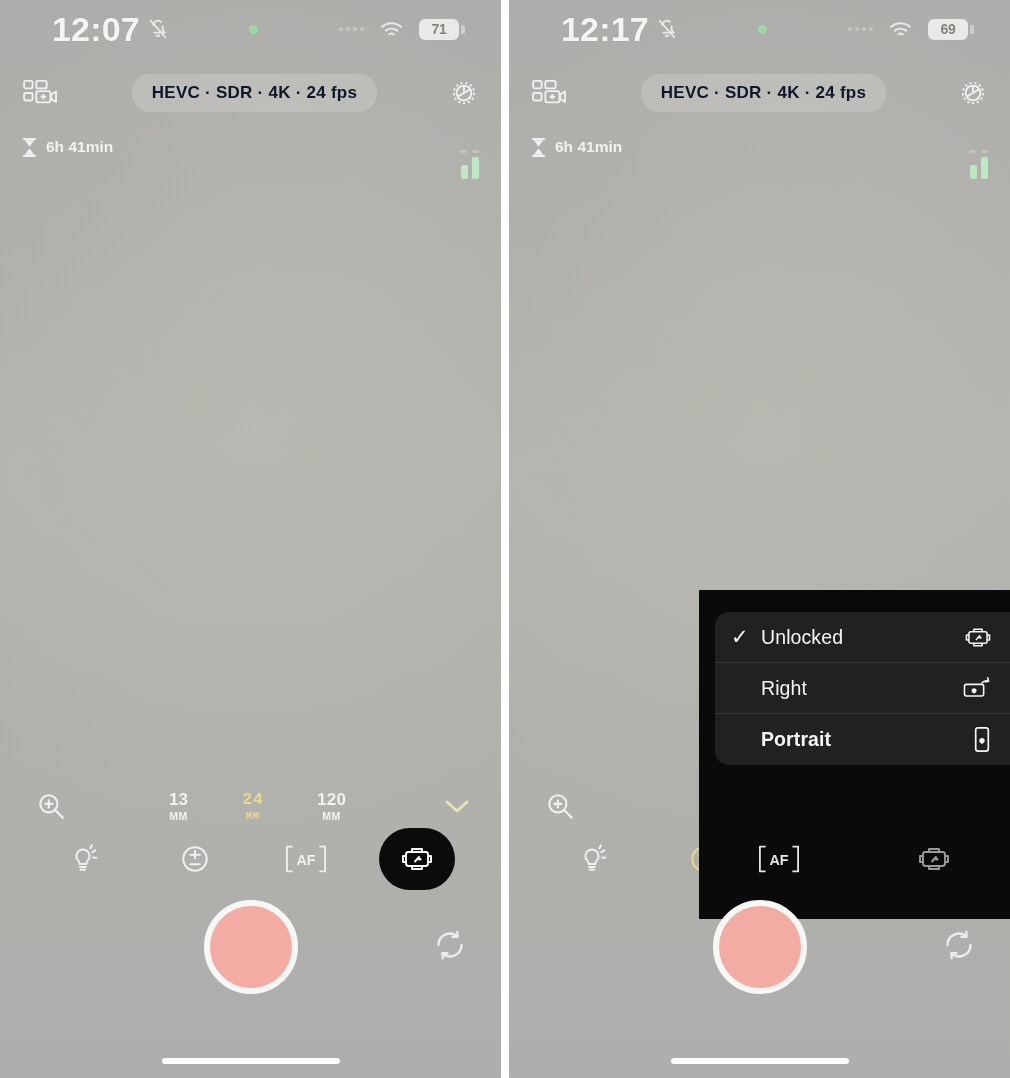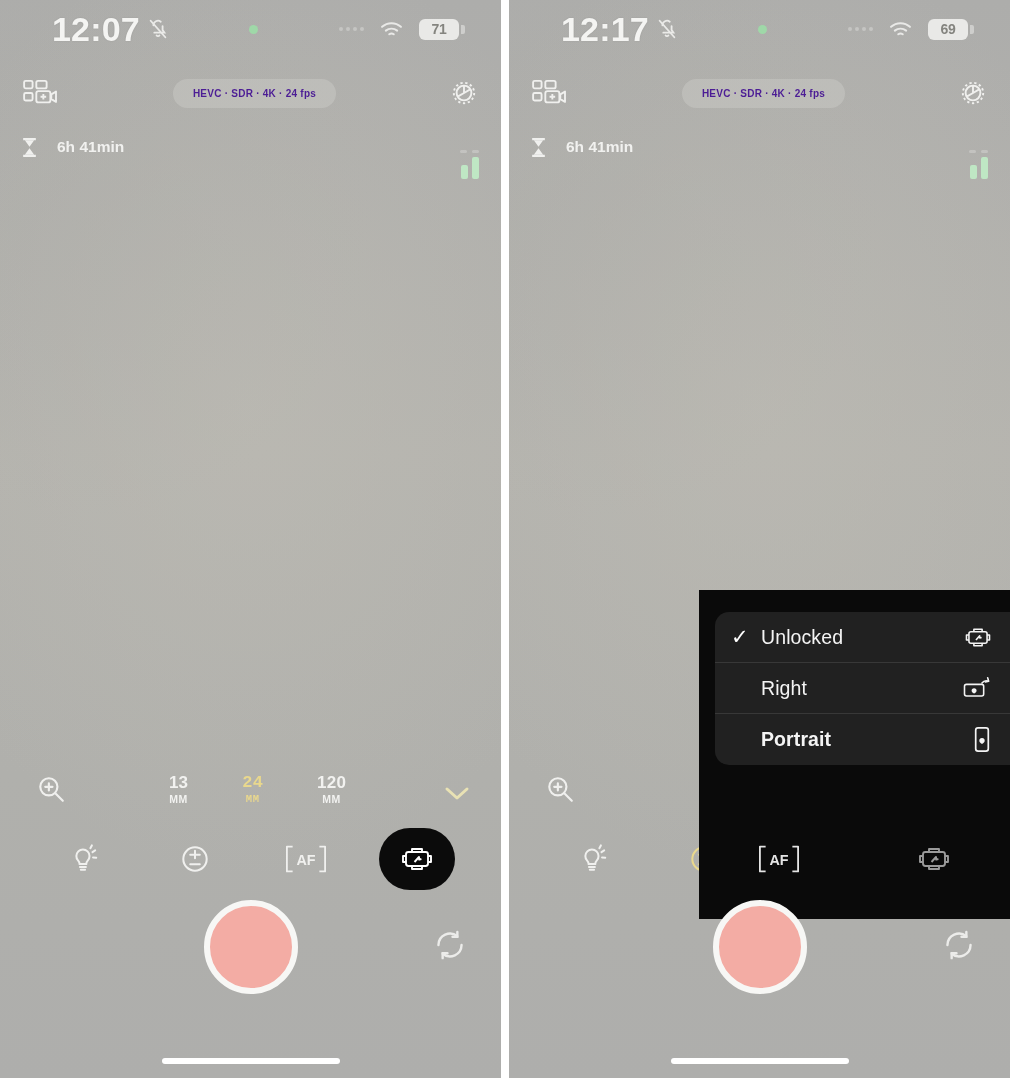--- a/index.html
+++ b/index.html
@@ -65,45 +65,45 @@
   
   .toolbar{
     position:absolute;top:62px;left:0;right:0;height:62px;
     display:flex;align-items:center;justify-content:space-between;
     padding:0 22px;box-sizing:border-box;
   }
   .format-pill{
     background:rgba(220,220,216,.30);
     border-radius:18px;
     padding:9px 20px;
-    font-size:10px;font-weight:700;color:#4c1d95;letter-spacing:.25px;
+    font-size:17px;font-weight:700;color:#0f172a;letter-spacing:.25px;
     white-space:nowrap;
   }
   .icon-btn{display:flex;align-items:center;justify-content:center;}
 
   
   .inforow{
     position:absolute;top:134px;left:0;right:0;height:26px;
     display:flex;align-items:center;padding:0 22px;box-sizing:border-box;
   }
-  .timeleft{display:flex;align-items:center;gap:20px;color:#f1f1ef;font-size:15.5px;font-weight:600;}
+  .timeleft{display:flex;align-items:center;gap:9px;color:#f1f1ef;font-size:15.5px;font-weight:600;}
   .levelwrap{
     position:absolute;right:22px;top:150px;display:flex;flex-direction:column;align-items:center;gap:4px;
   }
   .level-dots{display:flex;gap:5px;opacity:.35;}
   .level-dots i{display:block;width:7px;height:3px;border-radius:2px;background:#e6e6e4;}
   .level-bars{display:flex;align-items:flex-end;gap:4px;height:22px;}
   .level-bars i{display:block;width:7px;border-radius:2px;background:#bfe7c4;}
   .level-bars i.b1{height:14px;}
   .level-bars i.b2{height:22px;}
 
   
   .lensrow{
-    position:absolute;left:0;right:0;top:748px;height:56px;
-    display:flex;align-items:flex-end;padding:0 28px;box-sizing:border-box;
+    position:absolute;left:0;right:0;top:778px;height:56px;
+    display:flex;align-items:center;padding:0 28px;box-sizing:border-box;
   }
   .lens-list{flex:1;display:flex;align-items:center;justify-content:center;gap:54px;}
   .lens{
     display:flex;flex-direction:column;align-items:center;line-height:1;
     color:#f2f2f0;
   }
   .lens .num{font-size:17px;font-weight:700;letter-spacing:.2px;}
   .lens .mm{font-size:10.5px;font-weight:700;letter-spacing:.6px;margin-top:3px;}
   .lens.active{color:#e9d88d;font-family:Liberation Mono, monospace;}
   .chev{color:#e9e2b4;display:flex;align-items:center;}

